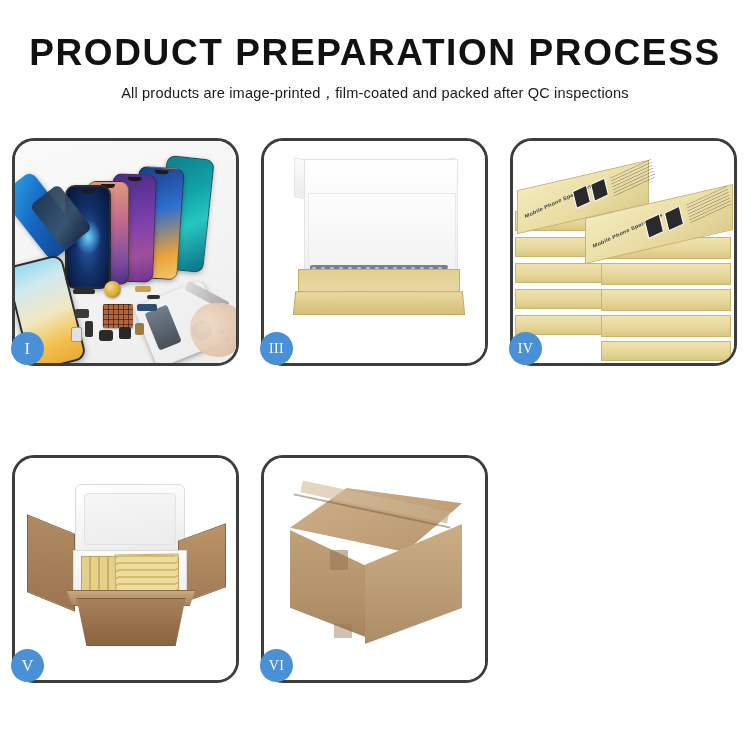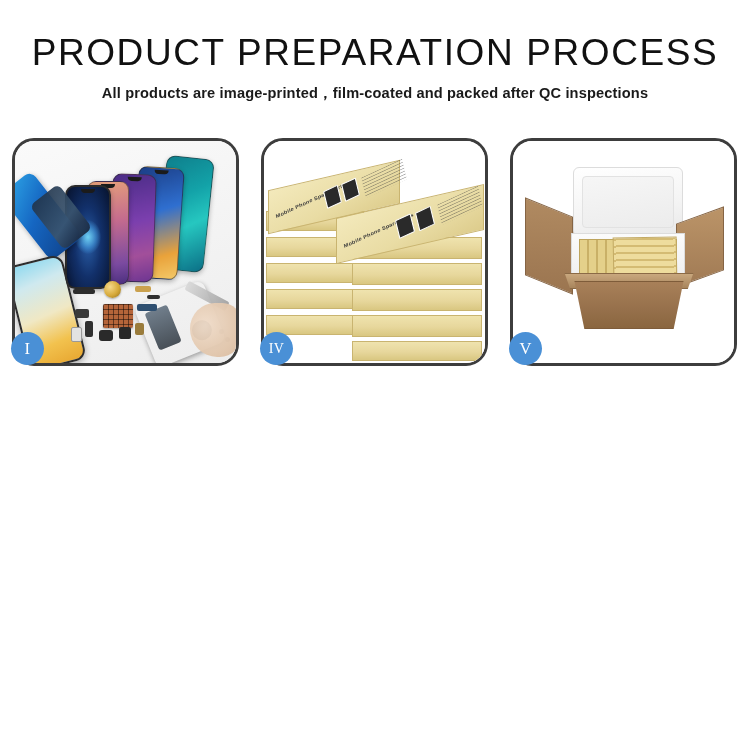--- a/index.html
+++ b/index.html
@@ -17,31 +17,31 @@
 
   
   .header {
     width: 750px;
     padding-top: 34px;
     text-align: center;
   }
   .page-title {
     font-family: "Liberation Sans", sans-serif;
     font-size: 37px;
-    font-weight: 400;
+    font-weight: 700;
     letter-spacing: 1.6px;
     color: #111111;
     line-height: 1.05;
     white-space: nowrap;
   }
   .page-subtitle {
     margin-top: 11px;
     font-family: "Liberation Sans", sans-serif;
     font-size: 14.6px;
-    font-weight: 700;
+    font-weight: 400;
     letter-spacing: 0.15px;
     color: #1a1a1a;
     white-space: nowrap;
   }
 
   
   .grid {
     position: absolute;
     left: 12px;
     top: 138px;
@@ -458,20 +458,32 @@
         <div class="part pt11"></div>
         <div class="part pt12"></div>
         <div class="tweezer"></div>
         <div class="hand"></div>
       </div>
     </div>
     <div class="badge">I</div>
   </div>
 
 
+  <div class="panel">
+    <div class="panel-inner p3">
+      <div class="tray-lid-flapL"></div>
+      <div class="tray-lid-flapR"></div>
+      <div class="tray-lid"></div>
+      <div class="foam-sheet"></div>
+      <div class="tray-contents"></div>
+      <div class="tray-body"></div>
+      <div class="tray-front"></div>
+    </div>
+    <div class="badge wide">III</div>
+  </div>
 
   <div class="panel">
     <div class="panel-inner p4">
       <div class="stack">
 
         <div class="kbox" style="left:2px;  top:70px;  width:96px; height:18px;"></div>
         <div class="kbox" style="left:2px;  top:96px;  width:96px; height:18px;"></div>
         <div class="kbox" style="left:2px;  top:122px; width:96px; height:18px;"></div>
         <div class="kbox" style="left:2px;  top:148px; width:96px; height:18px;"></div>
         <div class="kbox" style="left:2px;  top:174px; width:96px; height:18px;"></div>
@@ -510,14 +522,27 @@
       <div class="flapR"></div>
       <div class="foam-box"></div>
       <div class="yellow-items"></div>
       <div class="yellow-items2"></div>
       <div class="carton-rim"></div>
       <div class="carton-body"></div>
     </div>
     <div class="badge">V</div>
   </div>
 
+  <div class="panel">
+    <div class="panel-inner p6">
+      <div class="bx-gloss"></div>
+      <div class="bx-top"></div>
+      <div class="bx-left"></div>
+      <div class="bx-right"></div>
+      <div class="bx-flapline"></div>
+      <div class="bx-tape"></div>
+      <div class="bx-tab1"></div>
+      <div class="bx-tab2"></div>
+    </div>
+    <div class="badge wide">VI</div>
+  </div>
 
 </div>
 
 </body></html>

